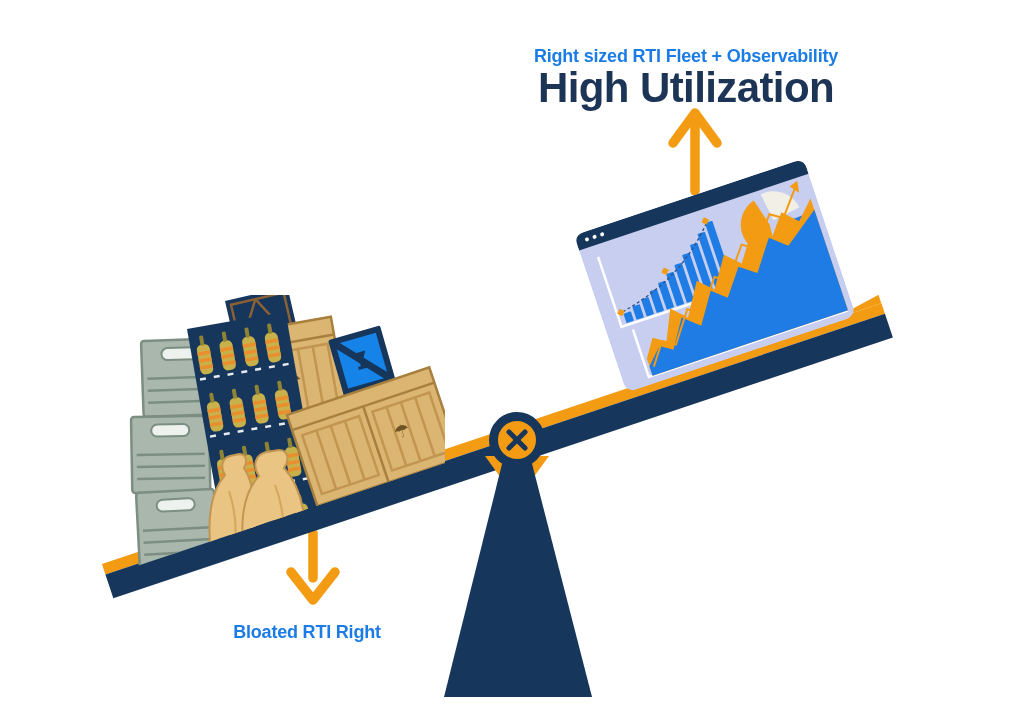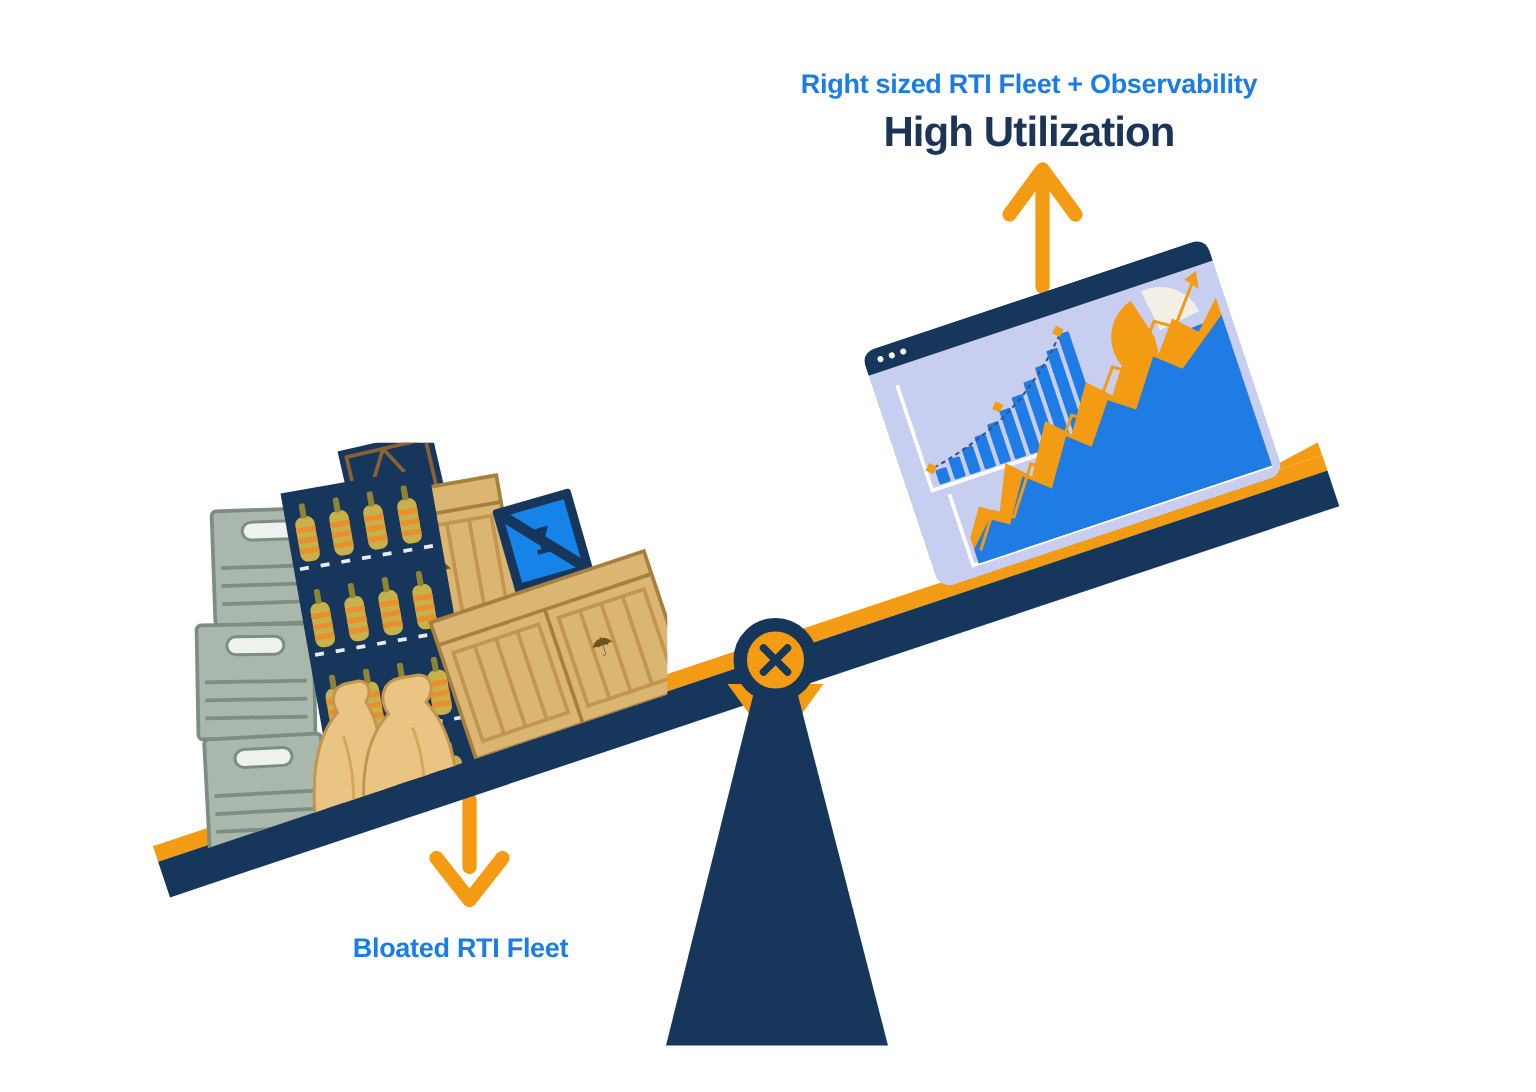--- a/index.html
+++ b/index.html
@@ -1,21 +1,21 @@
 <!DOCTYPE html>
 <html><head>
 <meta charset="utf-8">
 <style>
   html,body{margin:0;padding:0;background:#fff;}
   .scene{position:relative;width:1024px;height:728px;background:#ffffff;overflow:hidden;
          font-family:"Liberation Sans", sans-serif;}
   
   .caption{position:absolute;text-align:center;}
   .caption .cap{font-size:18px;font-weight:700;color:#1B7CE6;letter-spacing:-0.2px;line-height:24px;}
-  .caption .big{font-size:28px;font-weight:700;color:#1C3456;letter-spacing:-0.6px;line-height:38px;margin-top:1px;}
+  .caption .big{font-size:42px;font-weight:700;color:#1C3456;letter-spacing:-0.6px;line-height:38px;margin-top:1px;}
   .caption-top{left:496px;top:44px;width:380px;}
   .caption-bottom{left:117px;top:620px;width:380px;}
   
   .seesaw{position:absolute;left:84px;top:426px;width:822px;height:36px;
           transform:rotate(-18.5deg);transform-origin:433px 14px;z-index:5;}
   .plank-orange{position:absolute;left:0;top:0;width:822px;height:11px;background:#F39B12;}
   .plank-navy{position:absolute;left:0;top:11px;width:822px;height:25px;background:#16365C;}
   .laptop-svg{position:absolute;left:552px;top:-162px;}
   .tip-svg{position:absolute;left:740px;top:-10px;}
   
@@ -224,16 +224,16 @@
   </div>
 
   <svg class="arrow-svg down-arrow" width="64" height="82">
     <g fill="none" stroke="#F39B12" stroke-width="9.5" stroke-linecap="round" stroke-linejoin="round">
       <path d="M32,5 L32,50"></path>
       <path d="M10,44 L32,72 L54,44"></path>
     </g>
   </svg>
 
   <div class="caption caption-bottom">
-    <div class="cap">Bloated RTI Fleet</div>
+    <div class="cap">Bloated RTI Right</div>
   </div>
 
 </div>
 
 </body></html>

